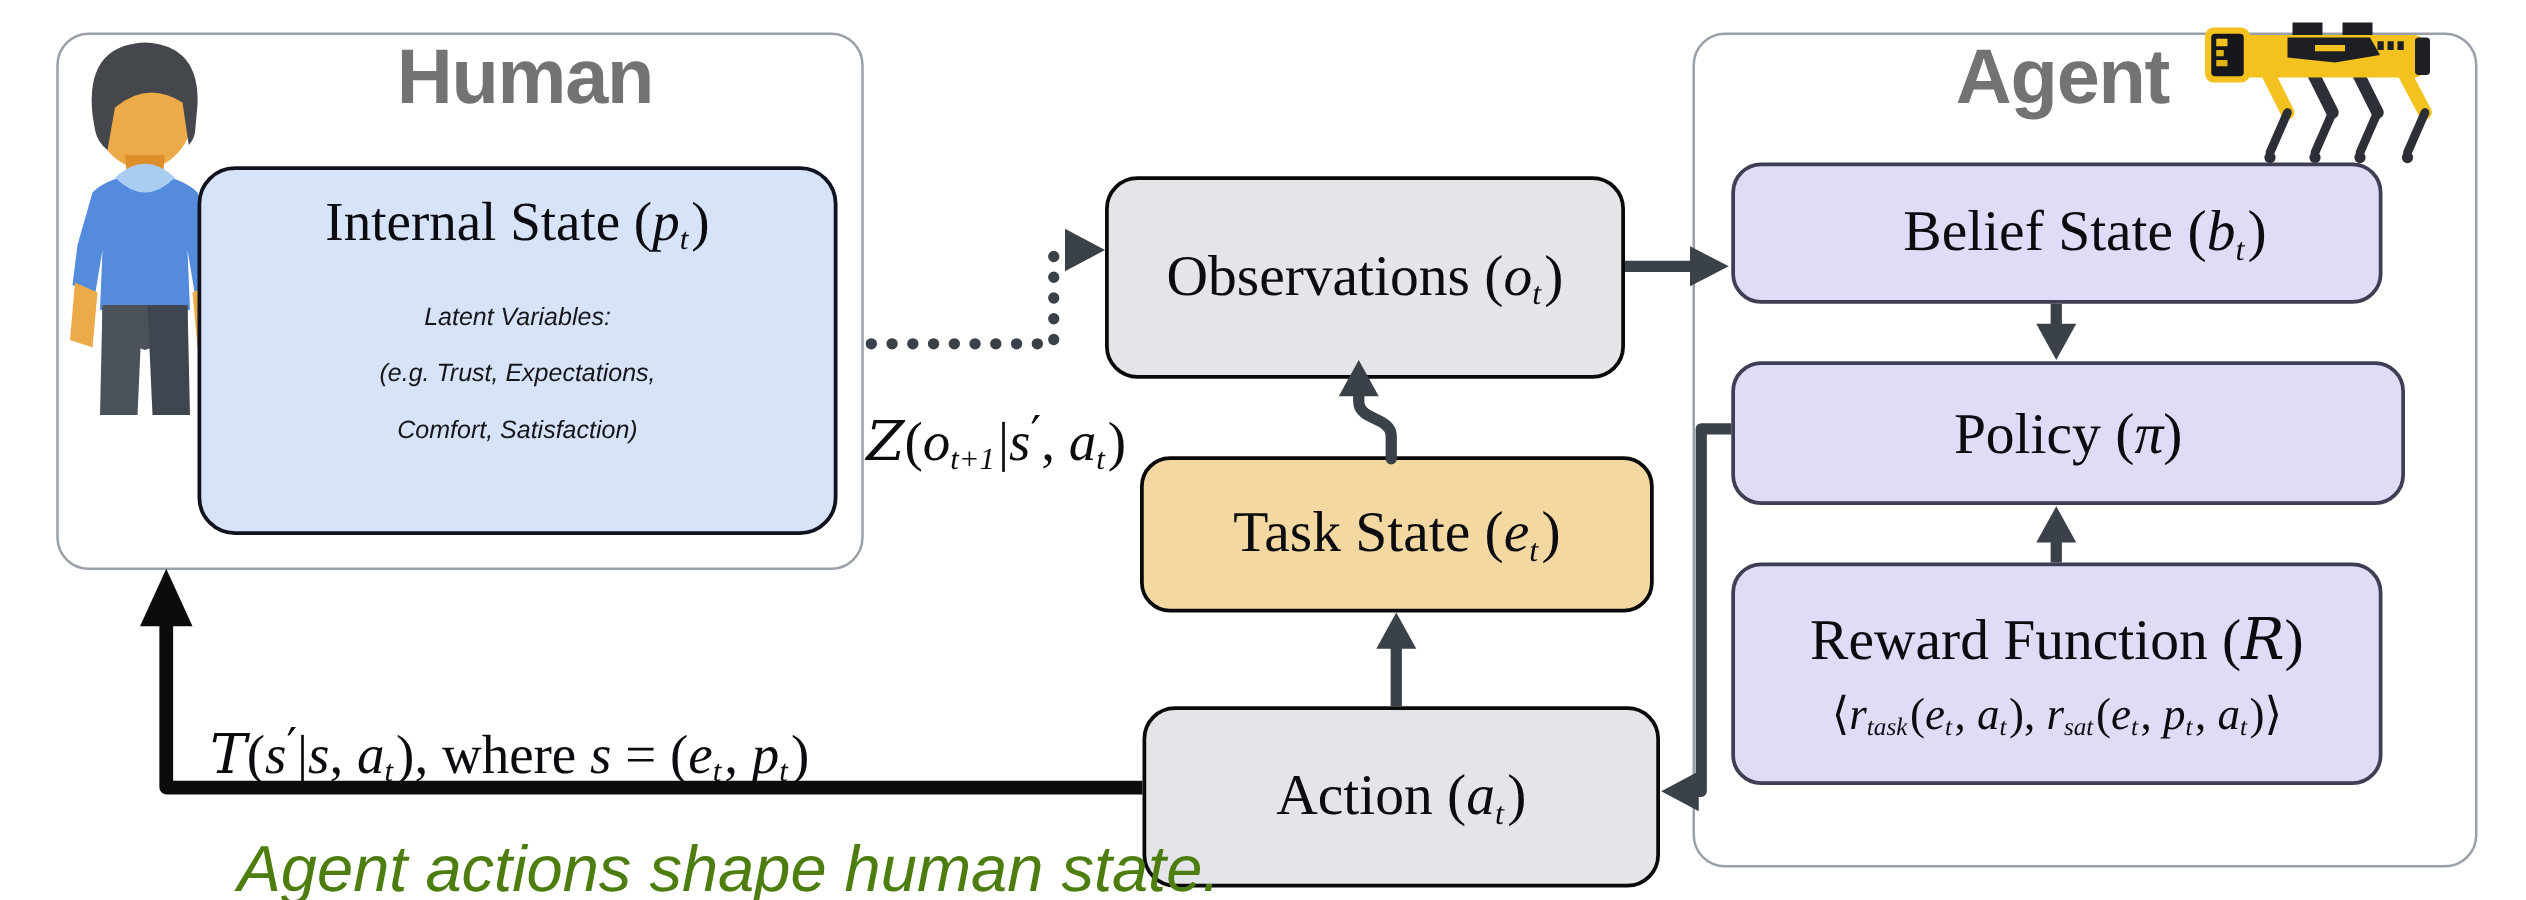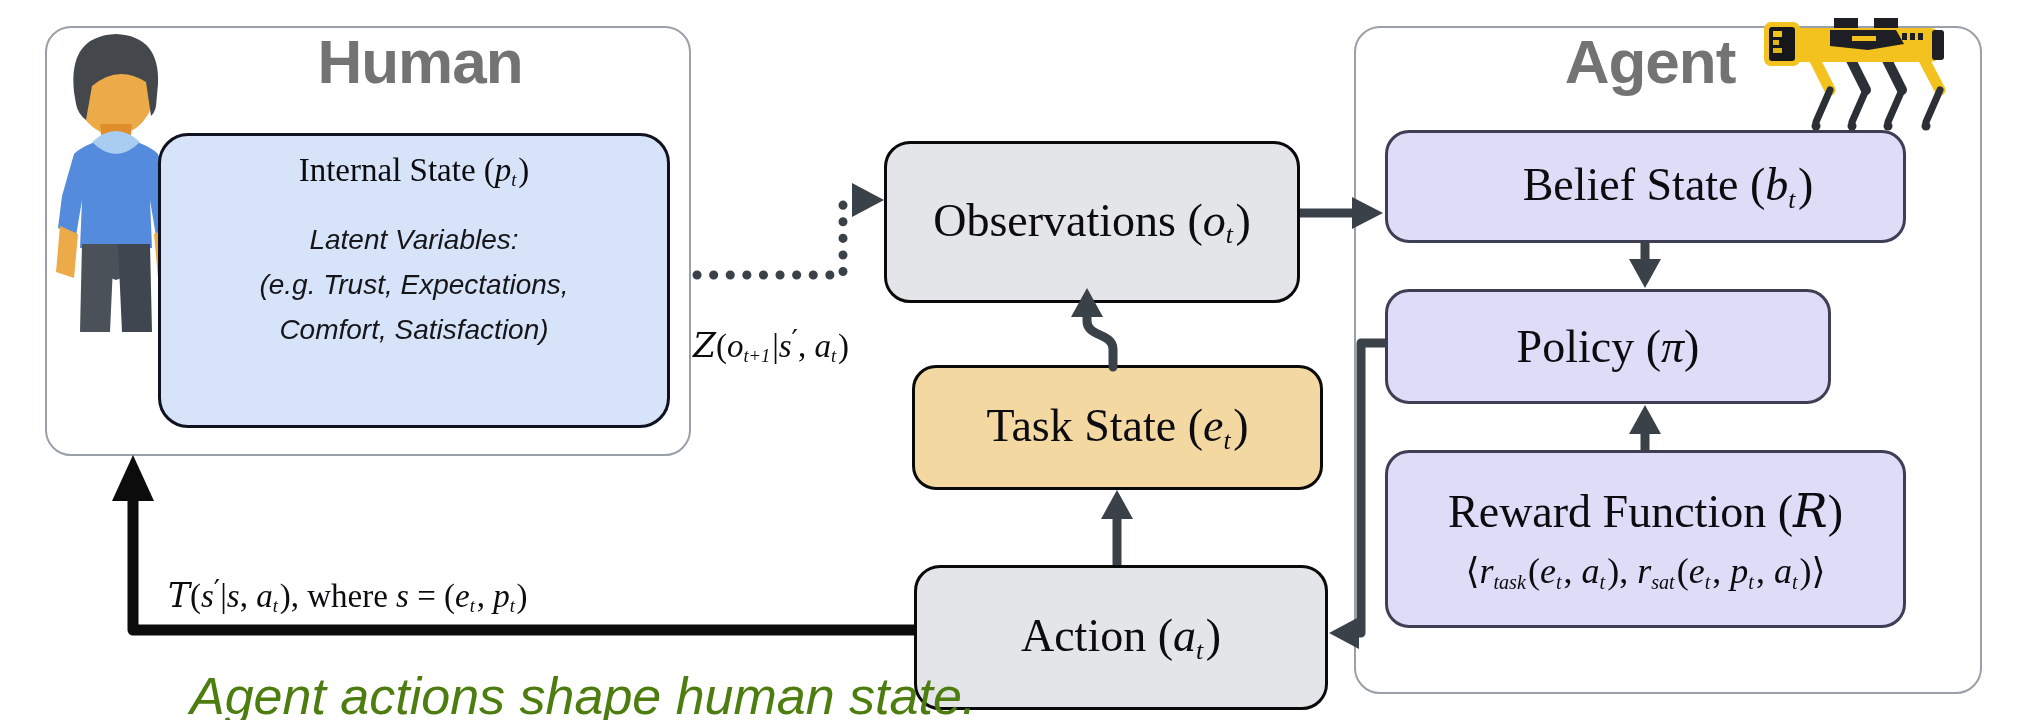--- a/index.html
+++ b/index.html
@@ -12,29 +12,29 @@
 
   .box{position:absolute;box-sizing:border-box;display:flex;align-items:center;justify-content:center;
        flex-direction:column;border-radius:26px;}
 
   .internal-box{background:#d7e3f8;border:3px solid #11121f;border-radius:30px;}
   .neutral-box{background:#e3e5e9;border:3px solid #0a0a0a;}
   .task-box{background:#f3d8a1;border:3px solid #0a0a0a;border-radius:24px;}
   .agent-box{background:#dedcf7;border:3px solid #3e3e54;border-radius:24px;}
 
   .mathline{font-family:"Liberation Serif","DejaVu Serif",serif;color:#0b0b10;white-space:nowrap;}
-  .fs48{font-size:33px;} .fs46{font-size:46px;} .fs33{font-size:36px;}
+  .fs48{font-size:44px;} .fs46{font-size:46px;} .fs33{font-size:36px;}
   .m{display:inline;}
   .m-v{font-style:italic;}
   .m-s{font-style:italic;font-size:0.56em;vertical-align:-0.28em;margin-right:0.10em;}
   .m-scr{font-style:italic;font-family:"DejaVu Serif",serif;}
   .m-pr{font-size:0.85em;vertical-align:0.25em;font-family:"DejaVu Serif",serif;}
   .m-b{font-family:"DejaVu Sans",sans-serif;}
 
-  .latent-lines{font-family:"Liberation Sans",sans-serif;font-style:italic;font-size:28px;
+  .latent-lines{font-family:"Liberation Sans",sans-serif;font-style:italic;font-size:20px;
                 line-height:45px;color:#15151a;text-align:center;font-weight:500;}
   .free-label{position:absolute;white-space:nowrap;margin-top:32px;}
   .caption{font-family:"Liberation Sans",sans-serif;font-style:italic;font-weight:400;
            font-size:52px;color:#4d7c0f;text-align:center;}
   svg.overlay{position:absolute;left:0;top:0;}
 </style>
 </head>
 <body>
 
 <div id="canvas">
@@ -107,21 +107,21 @@
   </div>
 
   <div class="box neutral-box" style="left:914px;top:565px;width:414px;height:145px;">
     <div class="mathline fs46"><span class="m">Action (</span><span class="m m-v">a</span><span class="m m-s">t</span><span class="m">)</span></div>
   </div>
 
   <div class="box agent-box" style="left:1385px;top:130px;width:521px;height:113px;padding-left:45px;">
     <div class="mathline fs46"><span class="m">Belief State (</span><span class="m m-v">b</span><span class="m m-s">t</span><span class="m">)</span></div>
   </div>
 
-  <div class="box agent-box" style="left:1385px;top:289px;width:446px;height:115px;">
+  <div class="box agent-box" style="left:1385px;top:289px;width:539px;height:115px;">
     <div class="mathline fs46"><span class="m">Policy (</span><span class="m m-v">π</span><span class="m">)</span></div>
   </div>
 
   <div class="box agent-box" style="left:1385px;top:450px;width:521px;height:178px;">
     <div class="mathline fs46"><span class="m">Reward Function (</span><span class="m m-scr">R</span><span class="m">)</span></div>
     <div class="mathline fs33" style="margin-top:12px;"><span class="m m-b">⟨</span><span class="m m-v">r</span><span class="m m-s">task</span><span class="m">(</span><span class="m m-v">e</span><span class="m m-s">t</span><span class="m">, </span><span class="m m-v">a</span><span class="m m-s">t</span><span class="m">), </span><span class="m m-v">r</span><span class="m m-s">sat</span><span class="m">(</span><span class="m m-v">e</span><span class="m m-s">t</span><span class="m">, </span><span class="m m-v">p</span><span class="m m-s">t</span><span class="m">, </span><span class="m m-v">a</span><span class="m m-s">t</span><span class="m">)</span><span class="m m-b">⟩</span></div>
   </div>
 
   <svg class="overlay" width="2021" height="720" viewBox="0 0 2021 720">
 

